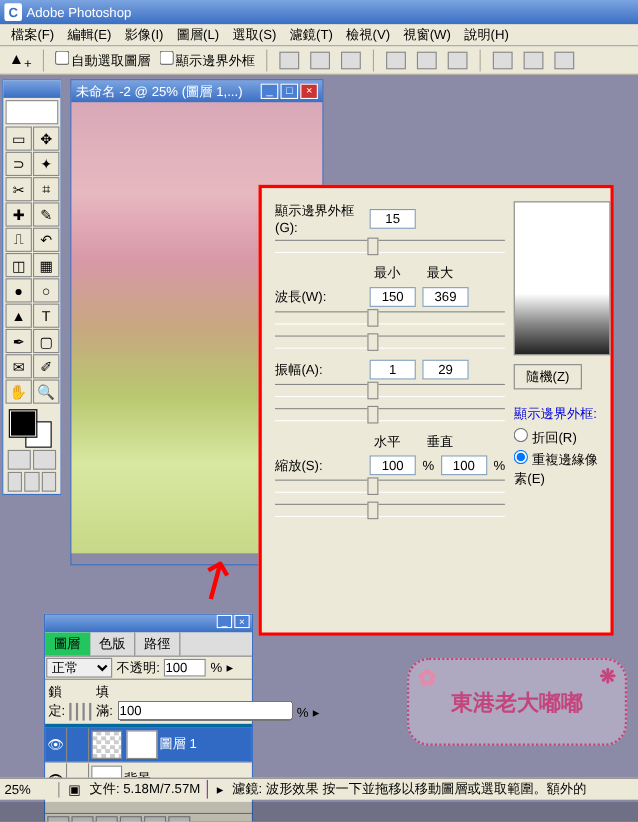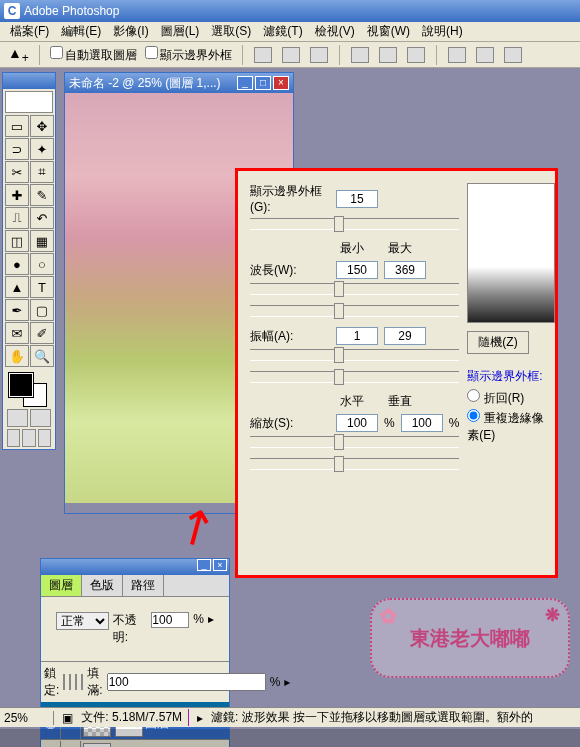--- a/index.html
+++ b/index.html
@@ -45,25 +45,25 @@
 .dialog .radgroup .lbl{color:#00d;margin-bottom:4px}
 .dialog .radgroup label{display:block;margin-bottom:2px}
 .dialog .preview{width:88px;height:140px;border:1px solid #888;background:linear-gradient(180deg,#fff 0%,#fff 60%,#888 80%,#222 100%);margin-bottom:8px}
 .dialog button{padding:2px 10px;border:1px solid #888;background:#ece9d8}
 .arrow-annot{position:absolute;left:175px;top:430px;font-size:48px;color:#f00;transform:rotate(-30deg);z-index:20;pointer-events:none}
 .layerspanel{position:absolute;left:40px;top:490px;width:190px;height:190px;background:#ece9d8;border:1px solid #3a6fc4}
 .layerspanel .ptitle{height:16px;background:linear-gradient(#7ba4e0,#3a6fc4);display:flex;justify-content:flex-end;padding:0 2px;gap:2px}
 .layerspanel .ptitle div{width:14px;height:12px;background:#4a7fd4;border:1px solid #fff;color:#fff;font-size:9px;text-align:center}
 .layerspanel .tabs{display:flex;background:#ddd;border-bottom:1px solid #888}
 .layerspanel .tabs span{padding:2px 8px;border-right:1px solid #888}
-.layerspanel .tabs span.active{background:#bef264}
-.layerspanel .opts{padding:15px;display:flex;align-items:flex-start;gap:4px;border-bottom:1px solid #888}
+.layerspanel .tabs span.active{background:#22c55e}
+.layerspanel .opts{padding:1px;display:flex;align-items:center;gap:4px;border-bottom:1px solid #888}
 .layerspanel .opts select{width:60px;height:18px;border:1px solid #888}
 .layerspanel .opts input{width:38px;height:16px;border:1px solid #888}
-.layerspanel .locks{padding:3px;display:flex;align-items:center;gap:4px;border-bottom:6px solid #0369a1}
+.layerspanel .locks{padding:3px;display:flex;align-items:flex-end;gap:4px;border-bottom:3px solid #0369a1}
 .layerspanel .locks .lk{width:16px;height:16px;border:1px solid #888;background:#ddd}
 .layerspanel .list{height:78px;overflow:hidden}
 .layerspanel .layer{display:flex;align-items:center;height:32px;border-bottom:1px solid #888}
 .layerspanel .layer.sel{background:#316ac5;color:#fff}
 .layerspanel .layer .eye{width:20px;height:30px;border-right:1px solid #888;display:flex;align-items:center;justify-content:center}
 .layerspanel .layer .link{width:20px;height:30px;border-right:1px solid #888}
 .layerspanel .layer .thumb{width:28px;height:26px;background:#fff;border:1px solid #888;margin:0 2px}
 .layerspanel .layer .thumb.checker{background:repeating-conic-gradient(#ccc 0 25%,#fff 0 50%) 0 0/8px 8px}
 .layerspanel .bottom{display:flex;border-top:1px solid #888;padding:2px;gap:2px}
 .layerspanel .bottom div{width:20px;height:18px;border:1px solid #888;background:#ddd}

